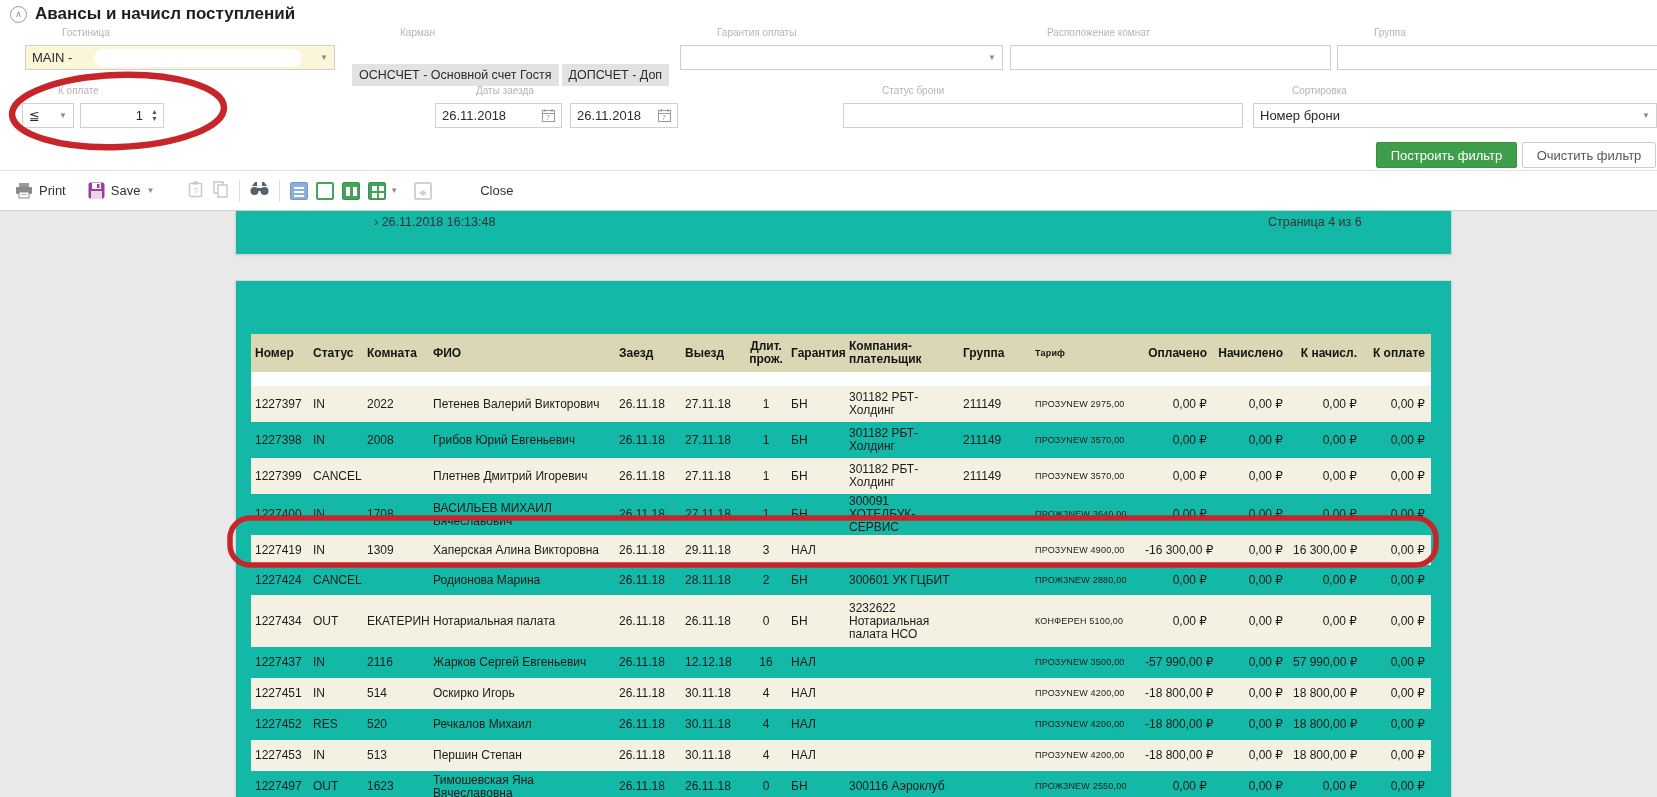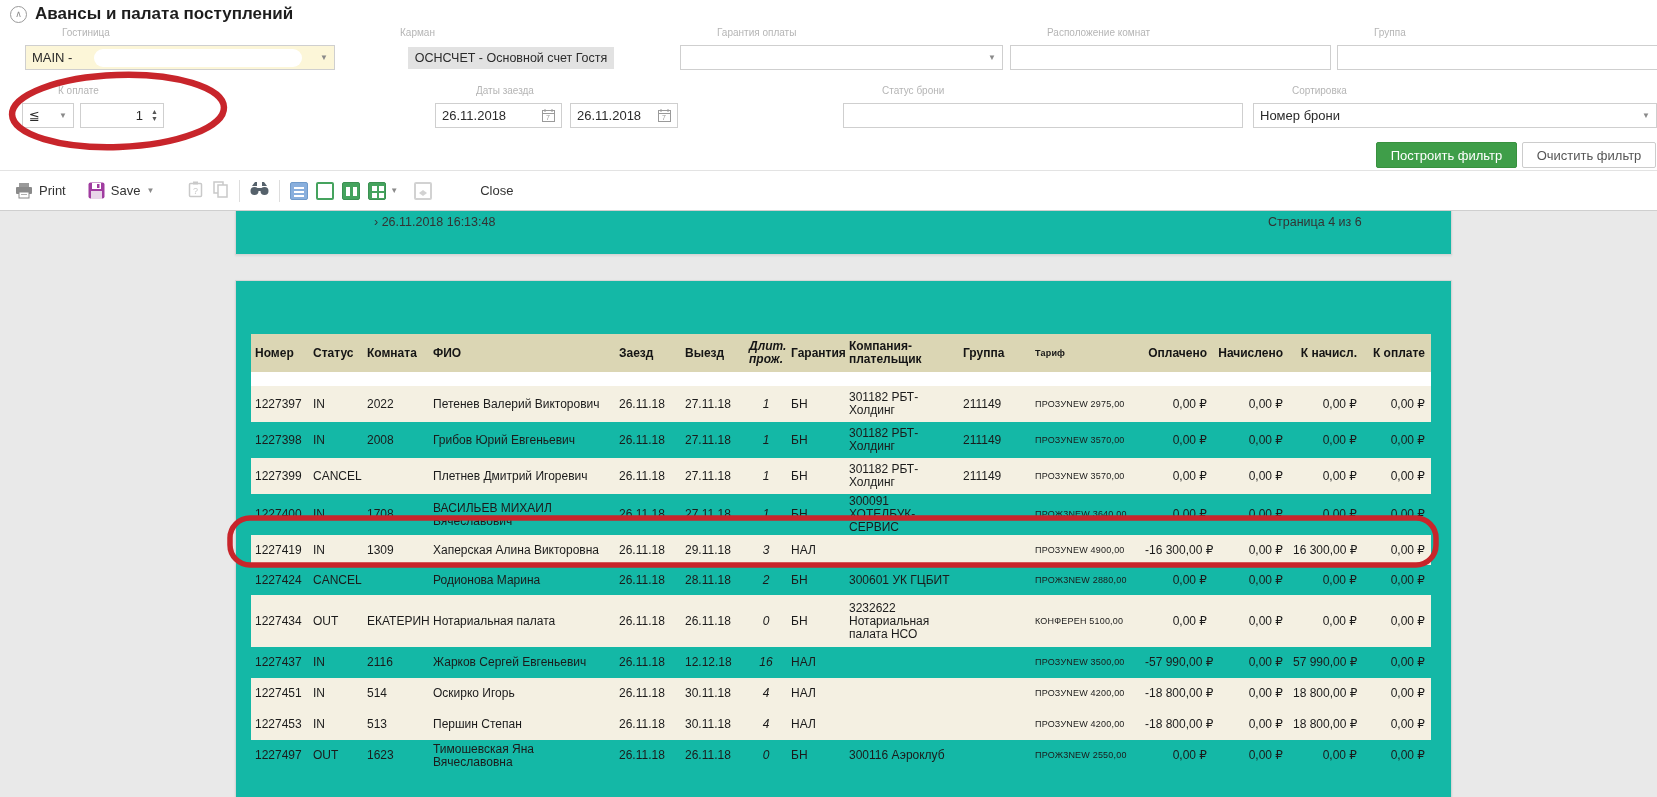--- a/index.html
+++ b/index.html
@@ -55,52 +55,52 @@
   .strip-pg { position:absolute; left:1032px; top:4px; font-size:12.5px; color:#333; }
   .page-main { left:235px; top:69px; width:1217px; height:520px; }
 
   table.report { position:absolute; left:15px; top:53px; width:1180px;
     border-collapse:collapse; table-layout:fixed; }
   table.report th { background:var(--th-bg,#dbd6b4); font-size:12px; font-weight:bold; color:#151515;
     vertical-align:middle; padding:2px 4px; line-height:13px; height:38px; }
   table.report td { font-size:12px; color:#1b1b1b; vertical-align:middle; padding:1px 4px; line-height:13px; }
   tr.alt td { background:var(--row-alt,#f4f0e2); }
   tr.gap td { background:#fff; height:14px; }
-  .a-l { text-align:left; } .a-c { text-align:center;font-style:italic; }
+  .a-l { text-align:left; } .a-c { text-align:center; }
   .a-r { text-align:right; padding-right:6px !important; }
   .a-t { text-align:left; padding-left:14px !important; font-size:9px !important; letter-spacing:.2px; }
   td.clip { white-space:nowrap; overflow:hidden; }
   td.nw { white-space:nowrap; }
 
   .annotations { position:absolute; left:0; top:0; width:1657px; height:797px;
     pointer-events:none; z-index:50; }
 </style>
 </head>
 <body>
 
 <div class="app">
 
   <div class="filter-panel">
     <div class="title-row">
       <span class="collapse-circle">∧</span>
-      <span class="page-title">Авансы и палата поступлений</span>
+      <span class="page-title">Авансы и начисл поступлений</span>
     </div>
 
     <div class="flabel" style="left:26px; top:27px">Гостиница</div>
     <div class="flabel" style="left:364px; top:27px">Карман</div>
     <div class="flabel" style="left:681px; top:27px">Гарантия оплаты</div>
     <div class="flabel" style="left:1011px; top:27px">Расположение комнат</div>
     <div class="flabel" style="left:1338px; top:27px">Группа</div>
 
     <div class="ffield" style="left:25px; top:45px; width:310px; background:var(--hotel-bg,#fcf6d8);text-align:right;">
       <span>MAIN -</span>
       <span class="censor-blob"></span>
       <span class="caret">▼</span>
     </div>
-    <div class="chips" style="left:352px; top:47px; width:318px;flex-direction:column;">
+    <div class="chips" style="left:352px; top:62px; width:318px;">
       <span class="chip">ОСНСЧЕТ - Основной счет Гостя</span>
       <span class="chip">ДОПСЧЕТ - Доп</span>
     </div>
     <div class="ffield" style="left:680px; top:45px; width:323px;">
       <span></span>
       <span class="caret">▼</span>
     </div>
     <div class="ffield" style="left:1010px; top:45px; width:321px;">
       <span></span>
     </div>
@@ -417,20 +417,37 @@
               <td class="a-c clip">4</td>
               <td class="a-l clip">НАЛ</td>
               <td class="a-l"></td>
               <td class="a-l nw"></td>
               <td class="a-t nw">ПРОЗУNEW 4200,00</td>
               <td class="a-r nw">-18 800,00 ₽</td>
               <td class="a-r nw">0,00 ₽</td>
               <td class="a-r nw">18 800,00 ₽</td>
               <td class="a-r nw">0,00 ₽</td>
             </tr>
+            <tr class="" style="height: 31px;">
+              <td class="a-l clip">1227452</td>
+              <td class="a-l clip">RES</td>
+              <td class="a-l clip">520</td>
+              <td class="a-l">Речкалов Михаил</td>
+              <td class="a-l clip">26.11.18</td>
+              <td class="a-l clip">30.11.18</td>
+              <td class="a-c clip">4</td>
+              <td class="a-l clip">НАЛ</td>
+              <td class="a-l"></td>
+              <td class="a-l nw"></td>
+              <td class="a-t nw">ПРОЗУNEW 4200,00</td>
+              <td class="a-r nw">-18 800,00 ₽</td>
+              <td class="a-r nw">0,00 ₽</td>
+              <td class="a-r nw">18 800,00 ₽</td>
+              <td class="a-r nw">0,00 ₽</td>
+            </tr>
             <tr class="alt" style="height: 31px;">
               <td class="a-l clip">1227453</td>
               <td class="a-l clip">IN</td>
               <td class="a-l clip">513</td>
               <td class="a-l">Першин Степан</td>
               <td class="a-l clip">26.11.18</td>
               <td class="a-l clip">30.11.18</td>
               <td class="a-c clip">4</td>
               <td class="a-l clip">НАЛ</td>
               <td class="a-l"></td>

